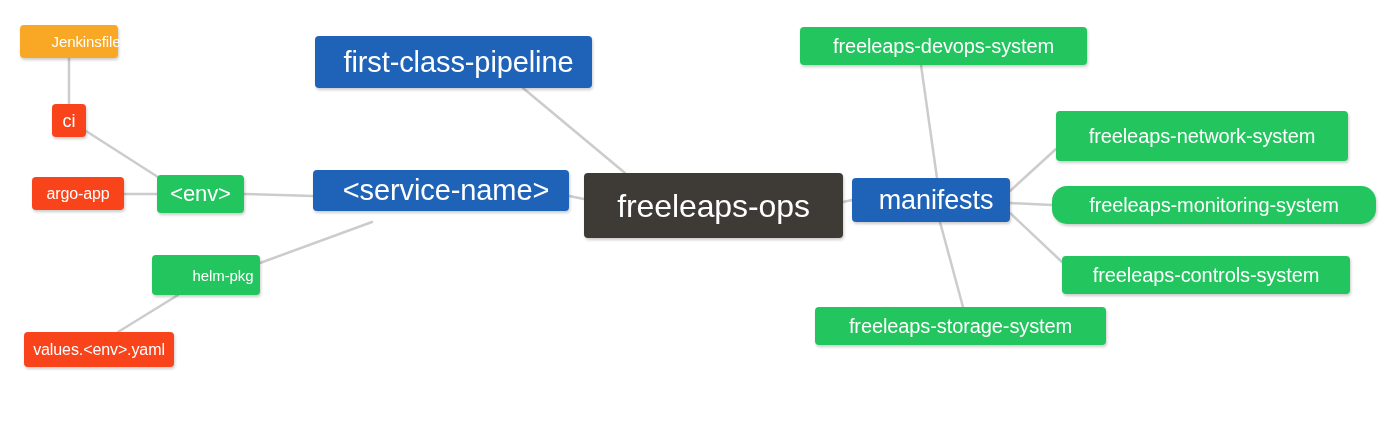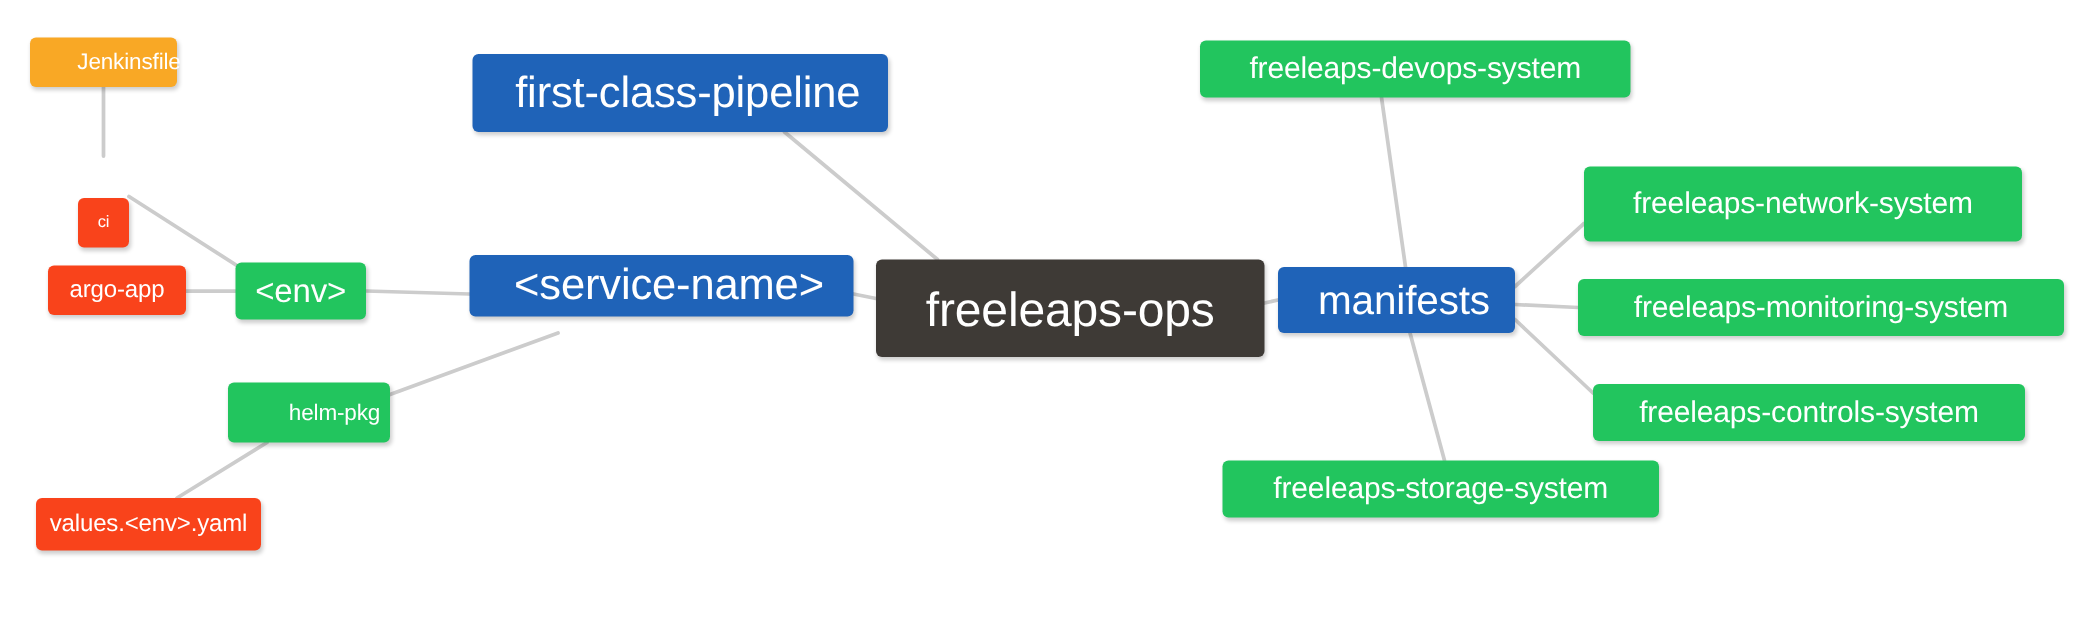--- a/index.html
+++ b/index.html
@@ -60,28 +60,28 @@
       <line x1="523" y1="88" x2="625" y2="173" stroke="#cccccc" stroke-width="2.5" stroke-linecap="round"></line>
       <line x1="843" y1="202" x2="852" y2="200" stroke="#cccccc" stroke-width="2.5" stroke-linecap="round"></line>
       <line x1="937" y1="178" x2="921" y2="65" stroke="#cccccc" stroke-width="2.5" stroke-linecap="round"></line>
       <line x1="1010" y1="191" x2="1056" y2="149" stroke="#cccccc" stroke-width="2.5" stroke-linecap="round"></line>
       <line x1="1010" y1="203" x2="1052" y2="205" stroke="#cccccc" stroke-width="2.5" stroke-linecap="round"></line>
       <line x1="1010" y1="213" x2="1062" y2="262" stroke="#cccccc" stroke-width="2.5" stroke-linecap="round"></line>
       <line x1="940" y1="222" x2="963" y2="307" stroke="#cccccc" stroke-width="2.5" stroke-linecap="round"></line>
     </svg>
   <div id="node-layer">
       <div class="node n-orange" style="left: 20px; top: 25px; width: 98px; height: 33px; font-size: 15px; padding-left: 44px;">Jenkinsfile</div>
-      <div class="node n-red" style="left: 52px; top: 104px; width: 34px; height: 33px; font-size: 11px; margin-top: 28px;">ci</div>
+      <div class="node n-red" style="left: 52px; top: 104px; width: 34px; height: 33px; font-size: 18px;">ci</div>
       <div class="node n-red" style="left: 32px; top: 177px; width: 92px; height: 33px; font-size: 16px;">argo-app</div>
       <div class="node n-green" style="left: 157px; top: 175px; width: 87px; height: 38px; font-size: 22px;">&lt;env&gt;</div>
       <div class="node n-green" style="left: 152px; top: 255px; width: 108px; height: 40px; font-size: 15px; padding-left: 44px;">helm-pkg</div>
       <div class="node n-red" style="left: 24px; top: 332px; width: 150px; height: 35px; font-size: 16px;">values.&lt;env&gt;.yaml</div>
       <div class="node n-blue" style="left: 315px; top: 36px; width: 277px; height: 52px; font-size: 29px;">first-class-pipeline</div>
       <div class="node n-blue" style="left: 313px; top: 170px; width: 256px; height: 41px; font-size: 29px;">&lt;service-name&gt;</div>
       <div class="node n-root" style="left: 584px; top: 173px; width: 259px; height: 65px; font-size: 32px;">freeleaps-ops</div>
       <div class="node n-blue" style="left: 852px; top: 178px; width: 158px; height: 44px; font-size: 27px;">manifests</div>
       <div class="node n-green" style="left: 800px; top: 27px; width: 287px; height: 38px; font-size: 20px;">freeleaps-devops-system</div>
       <div class="node n-green" style="left: 1056px; top: 111px; width: 292px; height: 50px; font-size: 20px; text-align: right;">freeleaps-network-system</div>
-      <div class="node n-green" style="left: 1052px; top: 186px; width: 324px; height: 38px; font-size: 20px;">freeleaps-monitoring-system</div>
+      <div class="node n-green" style="left: 1052px; top: 186px; width: 324px; height: 38px; font-size: 20px; border-radius: 15px;">freeleaps-monitoring-system</div>
       <div class="node n-green" style="left: 1062px; top: 256px; width: 288px; height: 38px; font-size: 20px;">freeleaps-controls-system</div>
       <div class="node n-green" style="left: 815px; top: 307px; width: 291px; height: 38px; font-size: 20px;">freeleaps-storage-system</div>
     </div>
 </div>
 
 </body></html>

